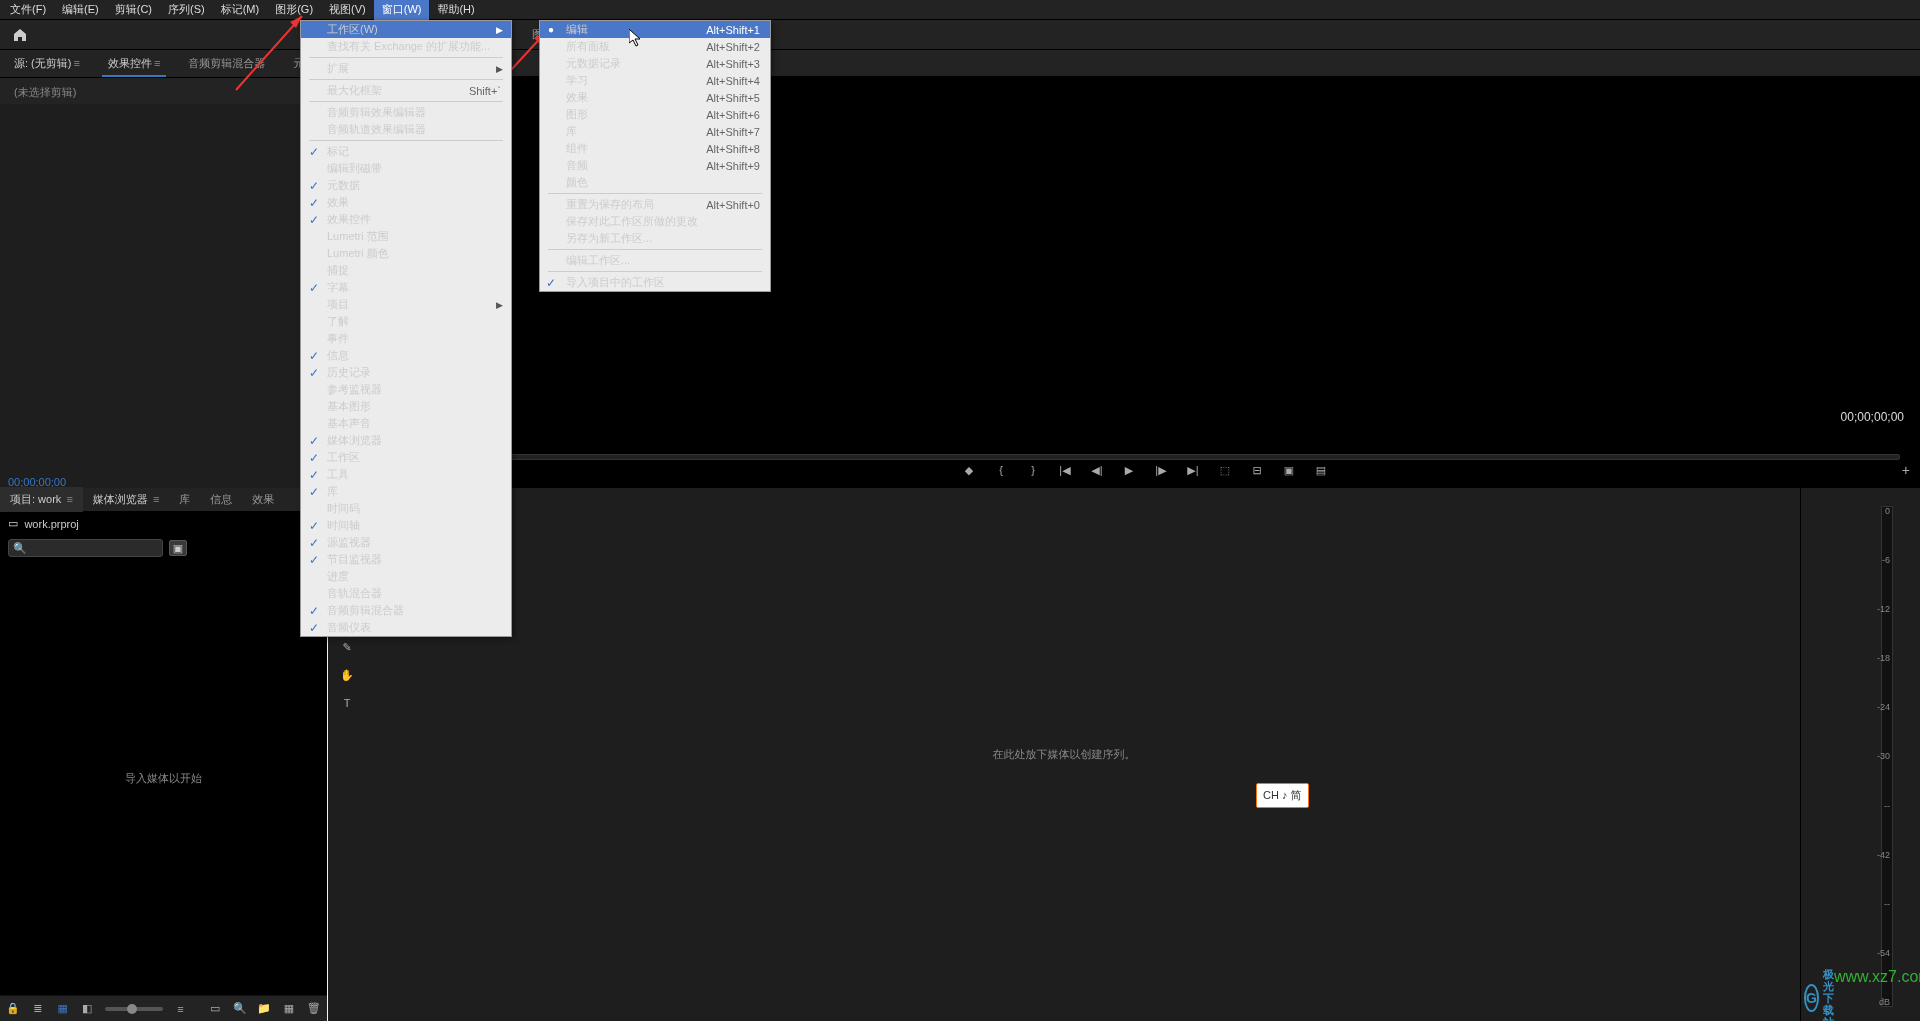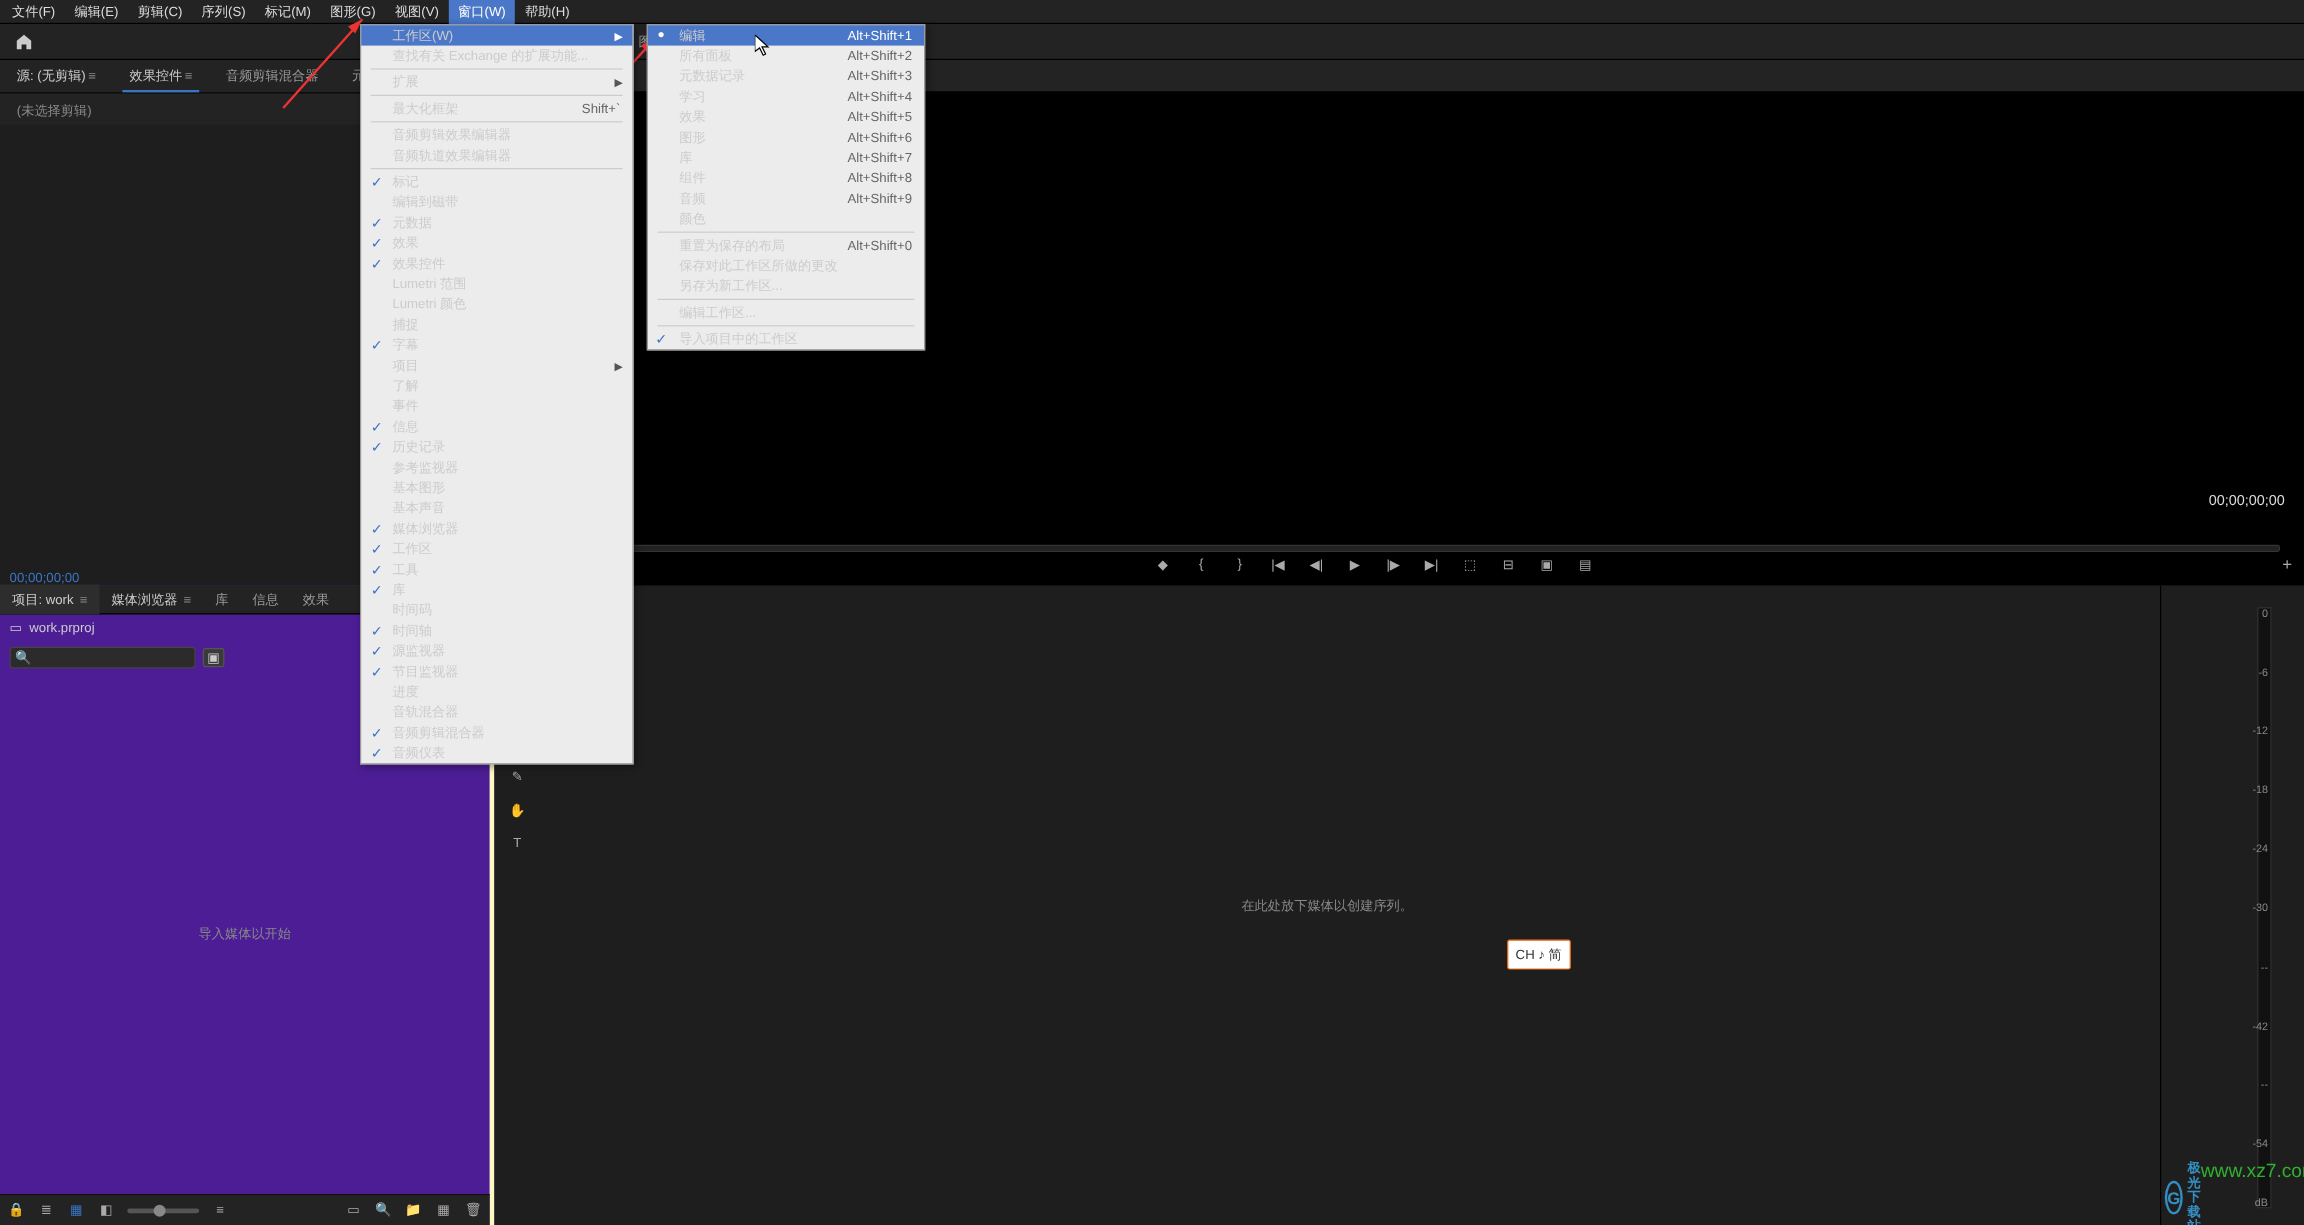--- a/index.html
+++ b/index.html
@@ -21,21 +21,21 @@
 .panel-tabs{height:28px;background:#232323;display:flex;align-items:flex-end;border-bottom:1px solid #000}
 .panel-tabs .ptab{padding:6px 14px;color:#999;position:relative}
 .panel-tabs .ptab.active{color:#ddd}
 .panel-tabs .ptab.active::after{content:"";position:absolute;left:8px;right:8px;bottom:0;height:2px;background:#3a75c4}
 .panel-tabs .menuicon{margin-left:2px;color:#888}
 
 
 .noclip{padding:7px 14px;color:#888;background:#232323;height:26px}
 
 
-.dropdown{position:absolute;top:20px;left:300px;width:228px;background:#ececec;border:1px solid #999;box-shadow:2px 2px 6px rgba(0,0,0,.4);z-index:100}
+.dropdown{position:absolute;top:20px;left:300px;width:212px;background:#ececec;border:1px solid #999;box-shadow:2px 2px 6px rgba(0,0,0,.4);z-index:100}
 .dropdown .ditem{display:flex;align-items:center;height:17px;padding:0 10px 0 26px;color:#222;position:relative}
 .dropdown .ditem.highlight{background:#4a77c7;color:#fff}
 .dropdown .ditem.disabled{color:#aaa}
 .dropdown .ditem .arrow{position:absolute;right:8px;font-size:9px;color:#555}
 .dropdown .ditem.highlight .arrow{color:#fff}
 .dropdown .sep{height:1px;background:#ccc;margin:2px 8px}
 .dropdown .check{position:absolute;left:6px;width:14px;text-align:center;color:#3a75c4;font-size:12px}
 .dropdown .shortcut{position:absolute;right:10px;color:#666}
 
 
@@ -45,21 +45,21 @@
 .submenu .sitem.disabled{color:#aaa}
 .submenu .sitem .shortcut{position:absolute;right:10px;color:#666}
 .submenu .sitem.highlight .shortcut{color:#fff}
 .submenu .sitem .dot{position:absolute;left:8px;font-size:10px;color:#3a75c4}
 .submenu .sitem.highlight .dot{color:#fff}
 .submenu .sitem .check{position:absolute;left:6px;color:#3a75c4;font-size:12px}
 .submenu .sep{height:1px;background:#ccc;margin:2px 8px}
 
 
 .lower{position:absolute;top:488px;left:0;right:0;bottom:0;display:flex}
-.project-panel{width:412px;background:#4c1d95;border-right:4px solid #fef9c3;display:flex;flex-direction:column}
+.project-panel{width:328px;background:#000000;border-right:1px solid #fef9c3;display:flex;flex-direction:column}
 .pp-tabs{height:24px;display:flex;align-items:center;border-bottom:1px solid #000;background:#232323}
 .pp-tabs .pptab{padding:5px 10px;color:#999}
 .pp-tabs .pptab.active{color:#ddd;background:#2d2d2d}
 .pp-tabs .menuicon{color:#888;margin-left:2px}
 .proj-name{padding:5px 8px;color:#999;display:flex;align-items:center;gap:6px}
 .proj-search{display:flex;align-items:center;gap:6px;padding:4px 8px}
 .proj-search .sbox{flex:0 0 155px;height:18px;background:#2b2b2b;border:1px solid #444;border-radius:3px;display:flex;align-items:center;padding:0 4px}
 .proj-search .cam{width:18px;height:16px;background:#3a3a3a;border:1px solid #555;border-radius:2px;display:flex;align-items:center;justify-content:center}
 .proj-body{flex:1;display:flex;align-items:center;justify-content:center;color:#888}
 .proj-footer{height:26px;background:#232323;display:flex;align-items:center;padding:0 6px;gap:10px;border-top:1px solid #111}

